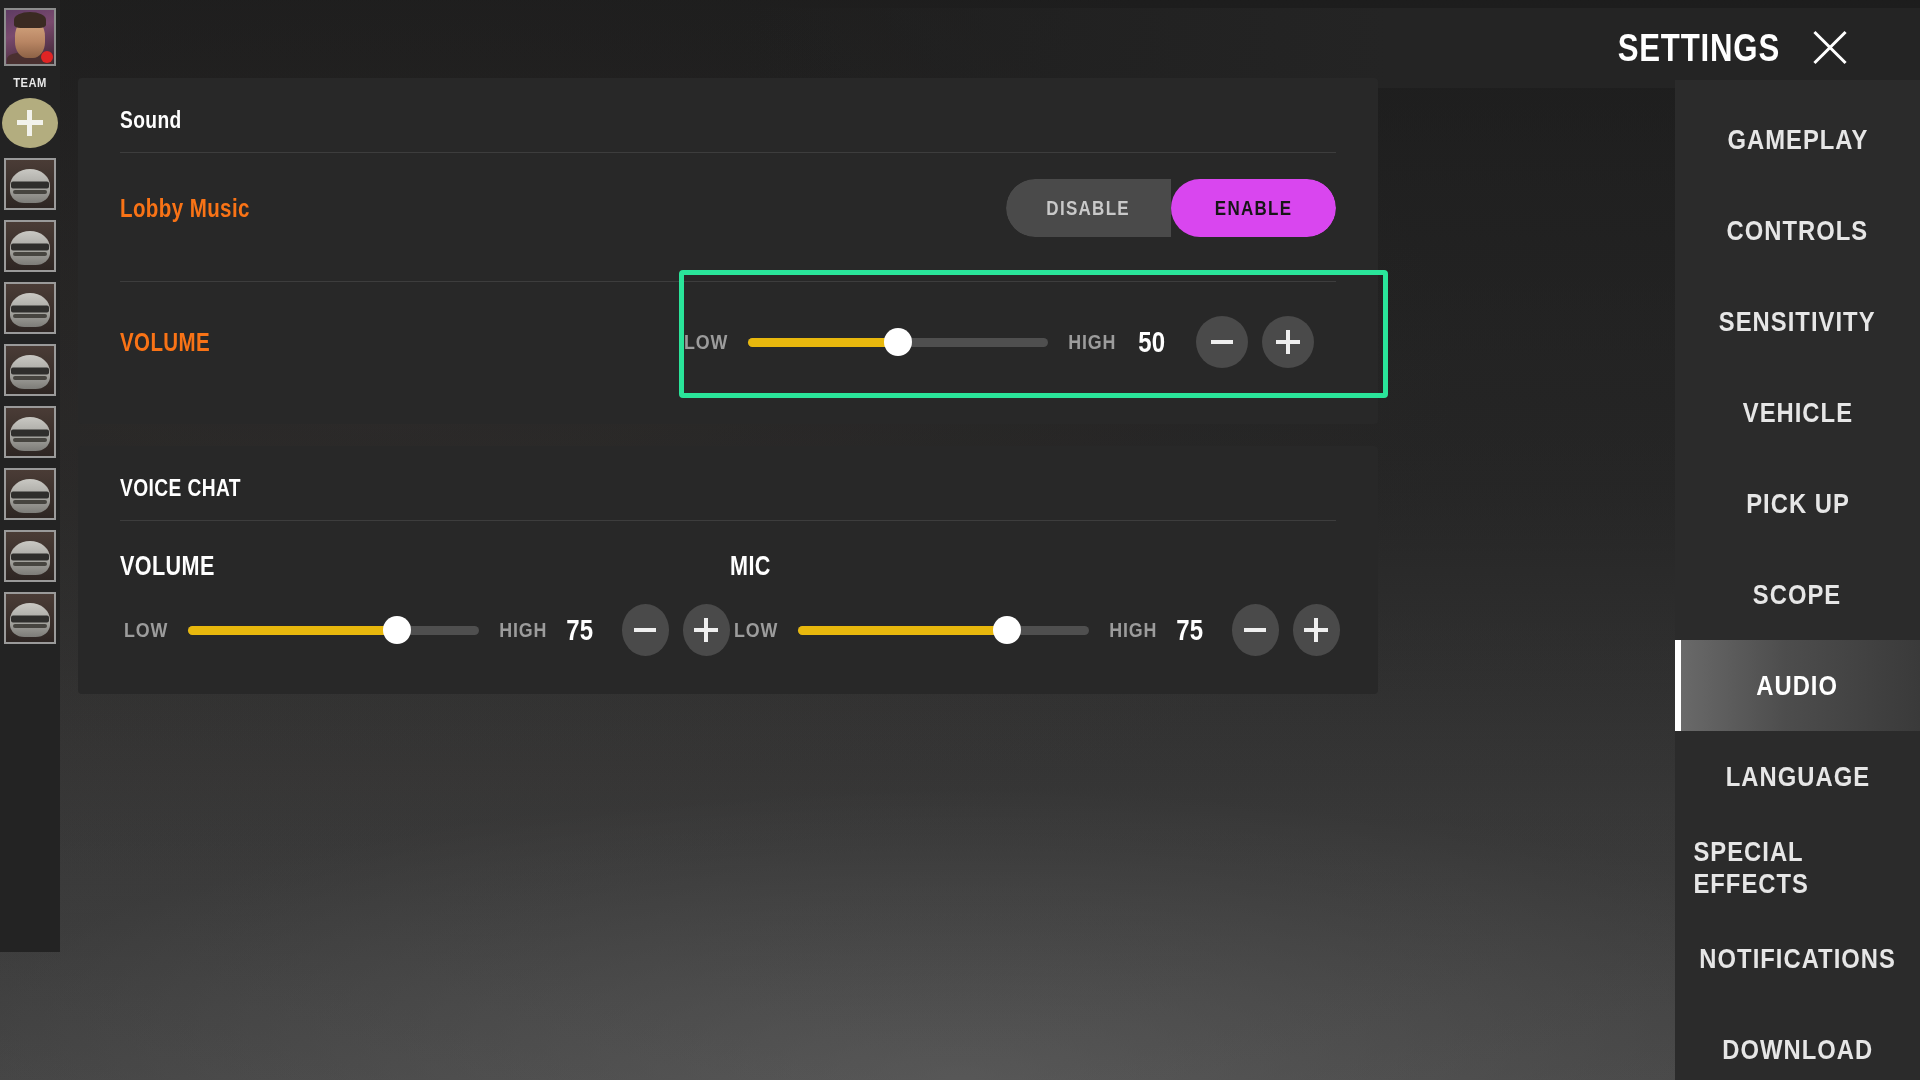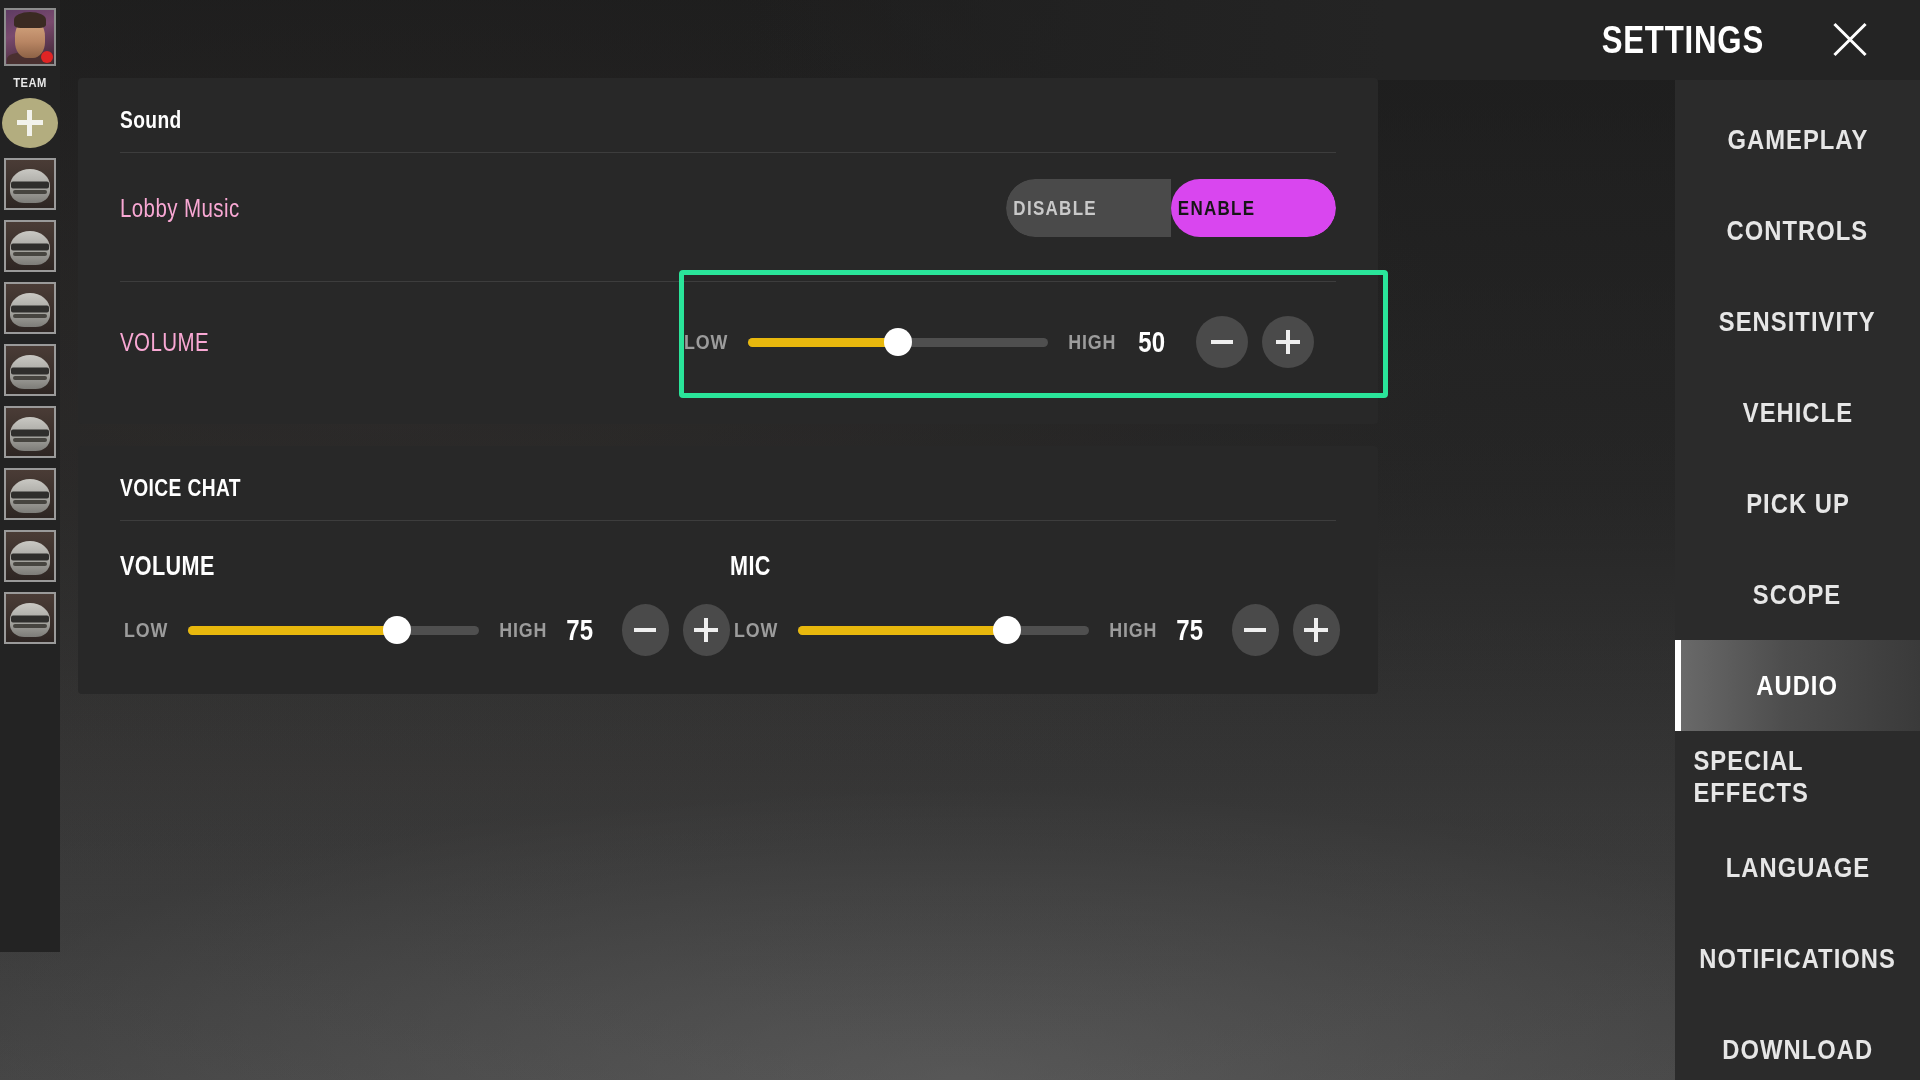--- a/index.html
+++ b/index.html
@@ -94,23 +94,23 @@
     position:absolute; left:50%; top:66%; transform:translate(-50%,-50%);
     width:34px; height:4px; background:#46443f; border-radius:2px;
   }
 
   
   #panel{
     position:absolute; left:60px; top:0; right:0; height:1080px; z-index:5;
   }
 
   #headerBar{
-    position:absolute; right:0; top:0; width:1180px; height:80px;
+    position:absolute; right:0; top:8px; width:1180px; height:80px;
     display:flex; align-items:center; justify-content:flex-end;
-    padding-right:44px; gap:60px;
+    padding-right:64px; gap:24px;
     background:linear-gradient(90deg, rgba(34,34,34,0) 0%, rgba(34,34,34,.85) 30%, #242424 55%, #242424 100%);
   }
   #title{
     font-size:38px; font-weight:700; letter-spacing:1px; color:#ffffff;
     font-family:"Liberation Sans Narrow","Liberation Sans",sans-serif;
     transform:scaleX(.82); transform-origin:right center;
   }
   #closeBtn{ width:52px; height:52px; position:relative; cursor:pointer; }
   #closeBtn:before,#closeBtn:after{
     content:""; position:absolute; left:4px; top:24px;
@@ -161,30 +161,30 @@
   .divider{
     height:1px; background:#3d3d3d; margin:18px 42px 0 42px;
   }
 
   
   .row-toggle{
     height:110px; display:flex; align-items:center;
     padding:0 42px;
   }
   .row-label{
-    font-size:25px; color:#f9a8d4; letter-spacing:.5px; font-weight:400;
+    font-size:25px; color:#f97316; letter-spacing:.5px; font-weight:700;
     font-family:"Liberation Sans Narrow","Liberation Sans",sans-serif;
   }
   .row-label span{ display:inline-block; transform:scaleX(.82); transform-origin:left; }
   .toggle{
     margin-left:auto; display:flex; height:58px; border-radius:29px; overflow:hidden;
     width:330px;
   }
   .toggle > div{
-    flex:1; display:flex; align-items:center; justify-content:flex-start;
+    flex:1; display:flex; align-items:center; justify-content:center;
     font-size:20px; font-weight:700; letter-spacing:1.5px; cursor:pointer;
     font-family:"Liberation Sans Narrow","Liberation Sans",sans-serif;
   }
   .toggle > div span{ display:inline-block; transform:scaleX(.85); }
   .tg-off{ background:#4a4a4a; color:#c9c9c9; border-radius:29px 0 0 29px; }
   .tg-on{ background:#d946ef; color:#161616; border-radius:29px; }
 
   
   .row-slider{
     display:flex; align-items:center; height:120px; padding:0 0 0 42px;
@@ -327,24 +327,24 @@
       <div class="nav-item">
         <span>PICK UP</span>
       </div>
       <div class="nav-item">
         <span>SCOPE</span>
       </div>
       <div class="nav-item active">
         <span>AUDIO</span>
       </div>
       <div class="nav-item">
+        <span>LANGUAGE</span>
+      </div>
+      <div class="nav-item">
         <span>SPECIAL EFFECTS</span>
-      </div>
-      <div class="nav-item">
-        <span>LANGUAGE</span>
       </div>
       <div class="nav-item">
         <span>NOTIFICATIONS</span>
       </div>
       <div class="nav-item">
         <span>DOWNLOAD</span>
       </div>
     </div>
 
   <div id="content">

